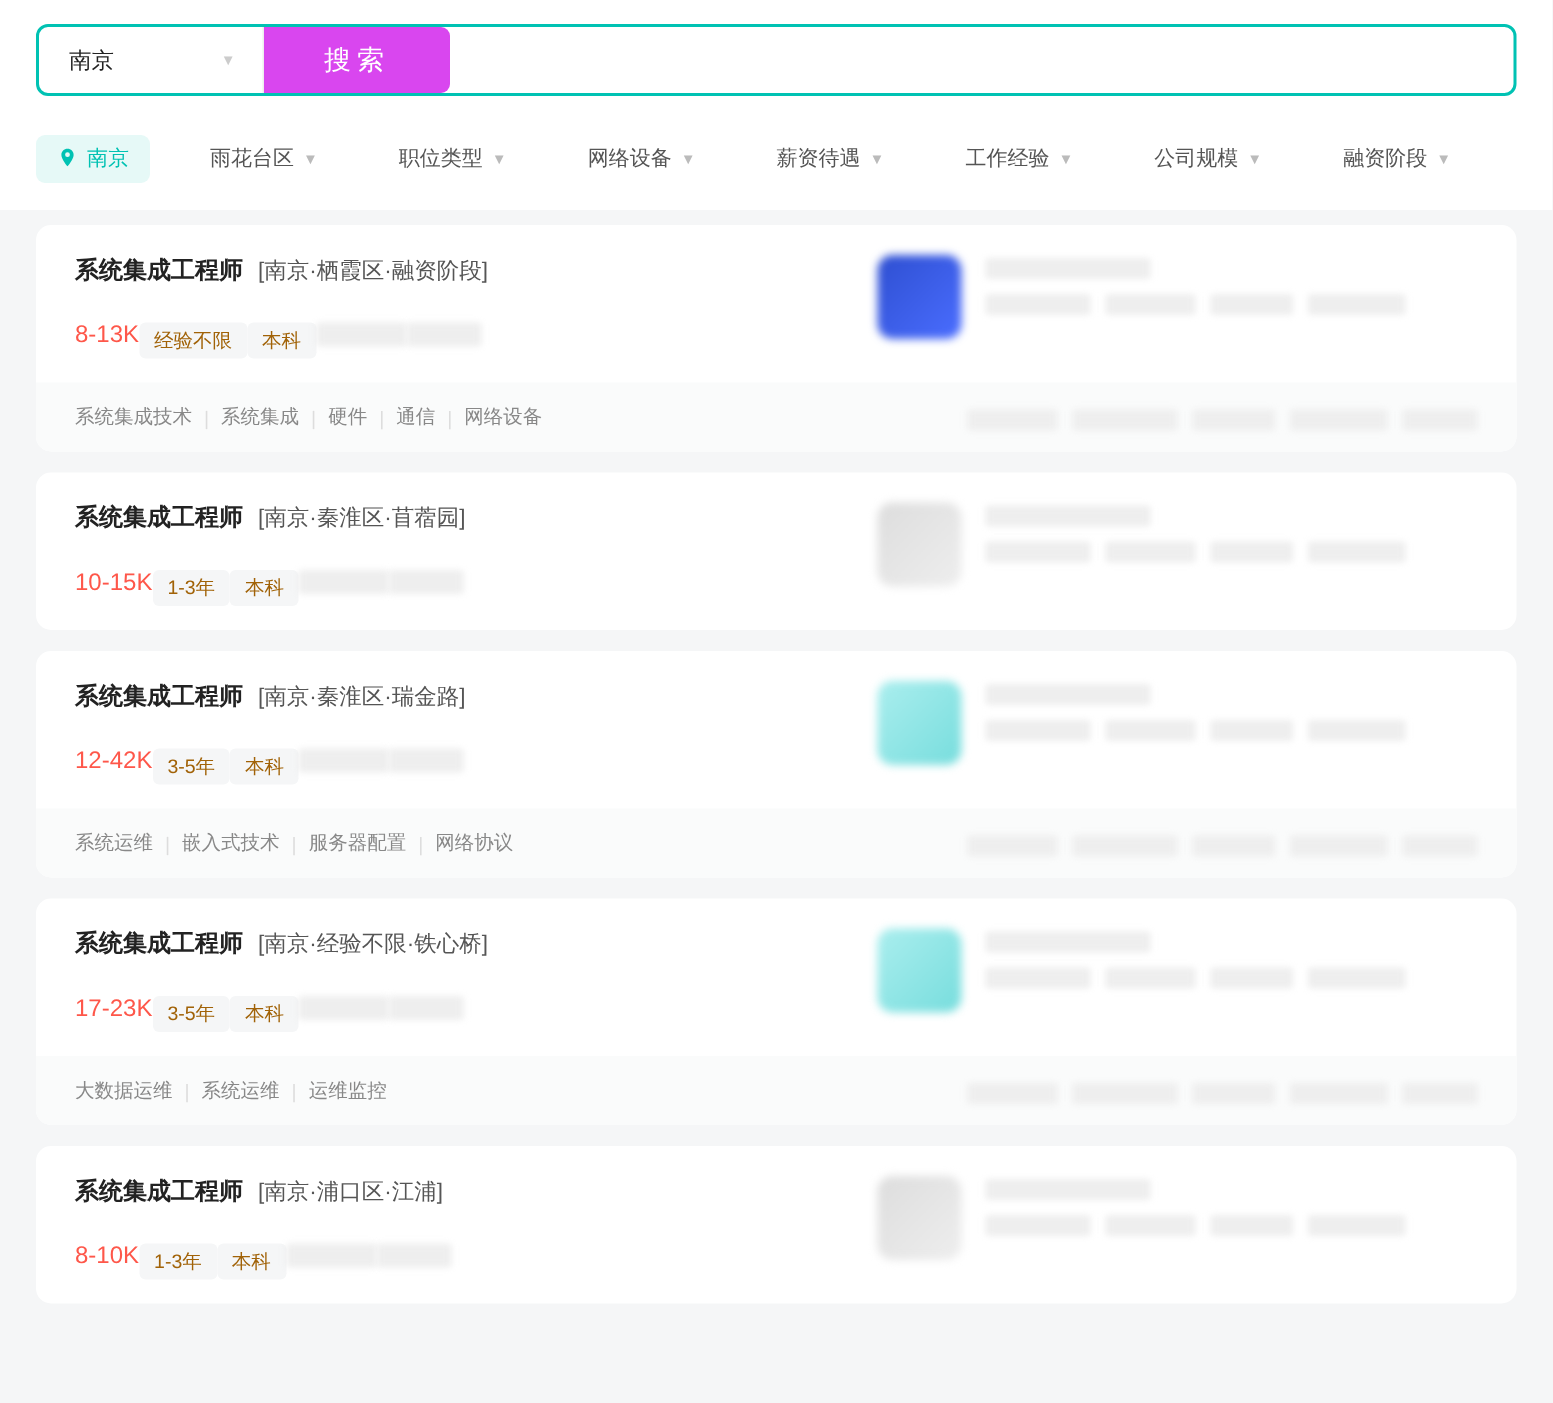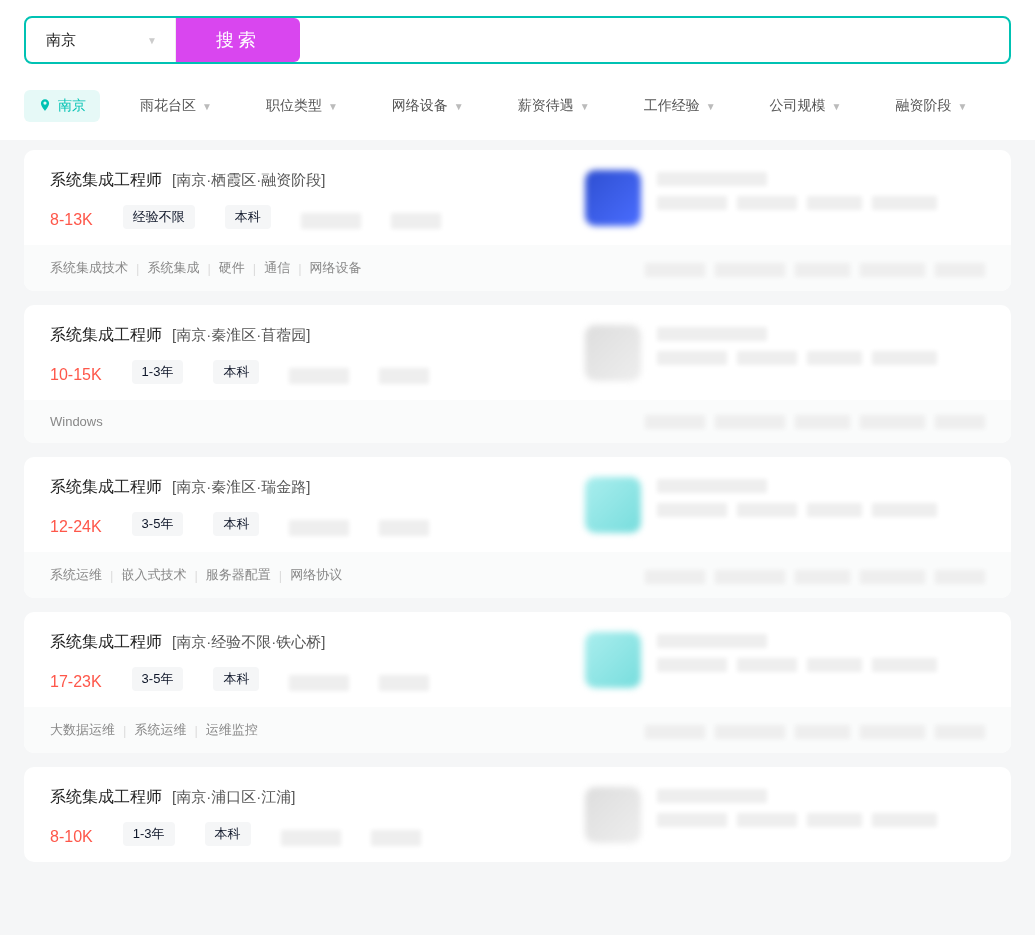--- a/index.html
+++ b/index.html
@@ -102,32 +102,32 @@
     display: flex;
     justify-content: space-between;
     padding: 20px 26px 16px 26px;
   }
   .job-left { flex: 1; }
   .job-title-row {
     display: flex;
     align-items: baseline;
     gap: 10px;
   }
-  .job-title { font-size: 16px; font-weight: 400; color: #222; }
+  .job-title { font-size: 16px; font-weight: 700; color: #222; }
   .job-loc { font-size: 15px; color: #555; }
   .job-meta {
     display: flex;
-    align-items: flex-end;
-    gap: 30px;
-    margin-top: 14px;
+    align-items: flex-start;
+    gap: 0;
+    margin-top: 24px;
   }
   .salary { color: #fe574a; font-size: 16px; font-weight: 500; }
   .pill {
     background: #f5f6f7;
-    color: #0f172a;
+    color: #a16207;
     font-size: 13px;
     padding: 3px 10px;
     border-radius: 4px;
   }
   .blur-block {
     display: inline-block;
     background: #eee;
     height: 16px;
     border-radius: 2px;
     filter: blur(2px);
@@ -290,42 +290,30 @@
           <div style="display:flex;gap:10px">
             <div class="bline" style="width:70px"></div>
             <div class="bline" style="width:60px"></div>
             <div class="bline" style="width:55px"></div>
             <div class="bline" style="width:65px"></div>
           </div>
         </div>
       </div>
     </div>
 
-    <div class="job-bottom">
-      <div class="tags">
-          <span>Windows</span>
-        </div>
-      <div class="bottom-blurs">
-        <div class="bline" style="width:60px;height:14px"></div>
-        <div class="bline" style="width:70px;height:14px"></div>
-        <div class="bline" style="width:55px;height:14px"></div>
-        <div class="bline" style="width:65px;height:14px"></div>
-        <div class="bline" style="width:50px;height:14px"></div>
-      </div>
-    </div>
   </div>
     <div class="job-card">
     <div class="job-top">
       <div class="job-left">
         <div class="job-title-row">
           <span class="job-title">系统集成工程师</span>
           <span class="job-loc">[南京·秦淮区·瑞金路]</span>
         </div>
         <div class="job-meta">
-          <span class="salary">12-24K</span>
+          <span class="salary">12-42K</span>
           <span class="pill">3-5年</span>
           <span class="pill">本科</span>
           <span class="blur-block" style="width:60px"></span>
           <span class="blur-block" style="width:50px"></span>
         </div>
       </div>
       <div class="company-side">
         <div class="logo teal"></div>
         <div class="company-lines">
           <div class="bline" style="width:110px"></div>

